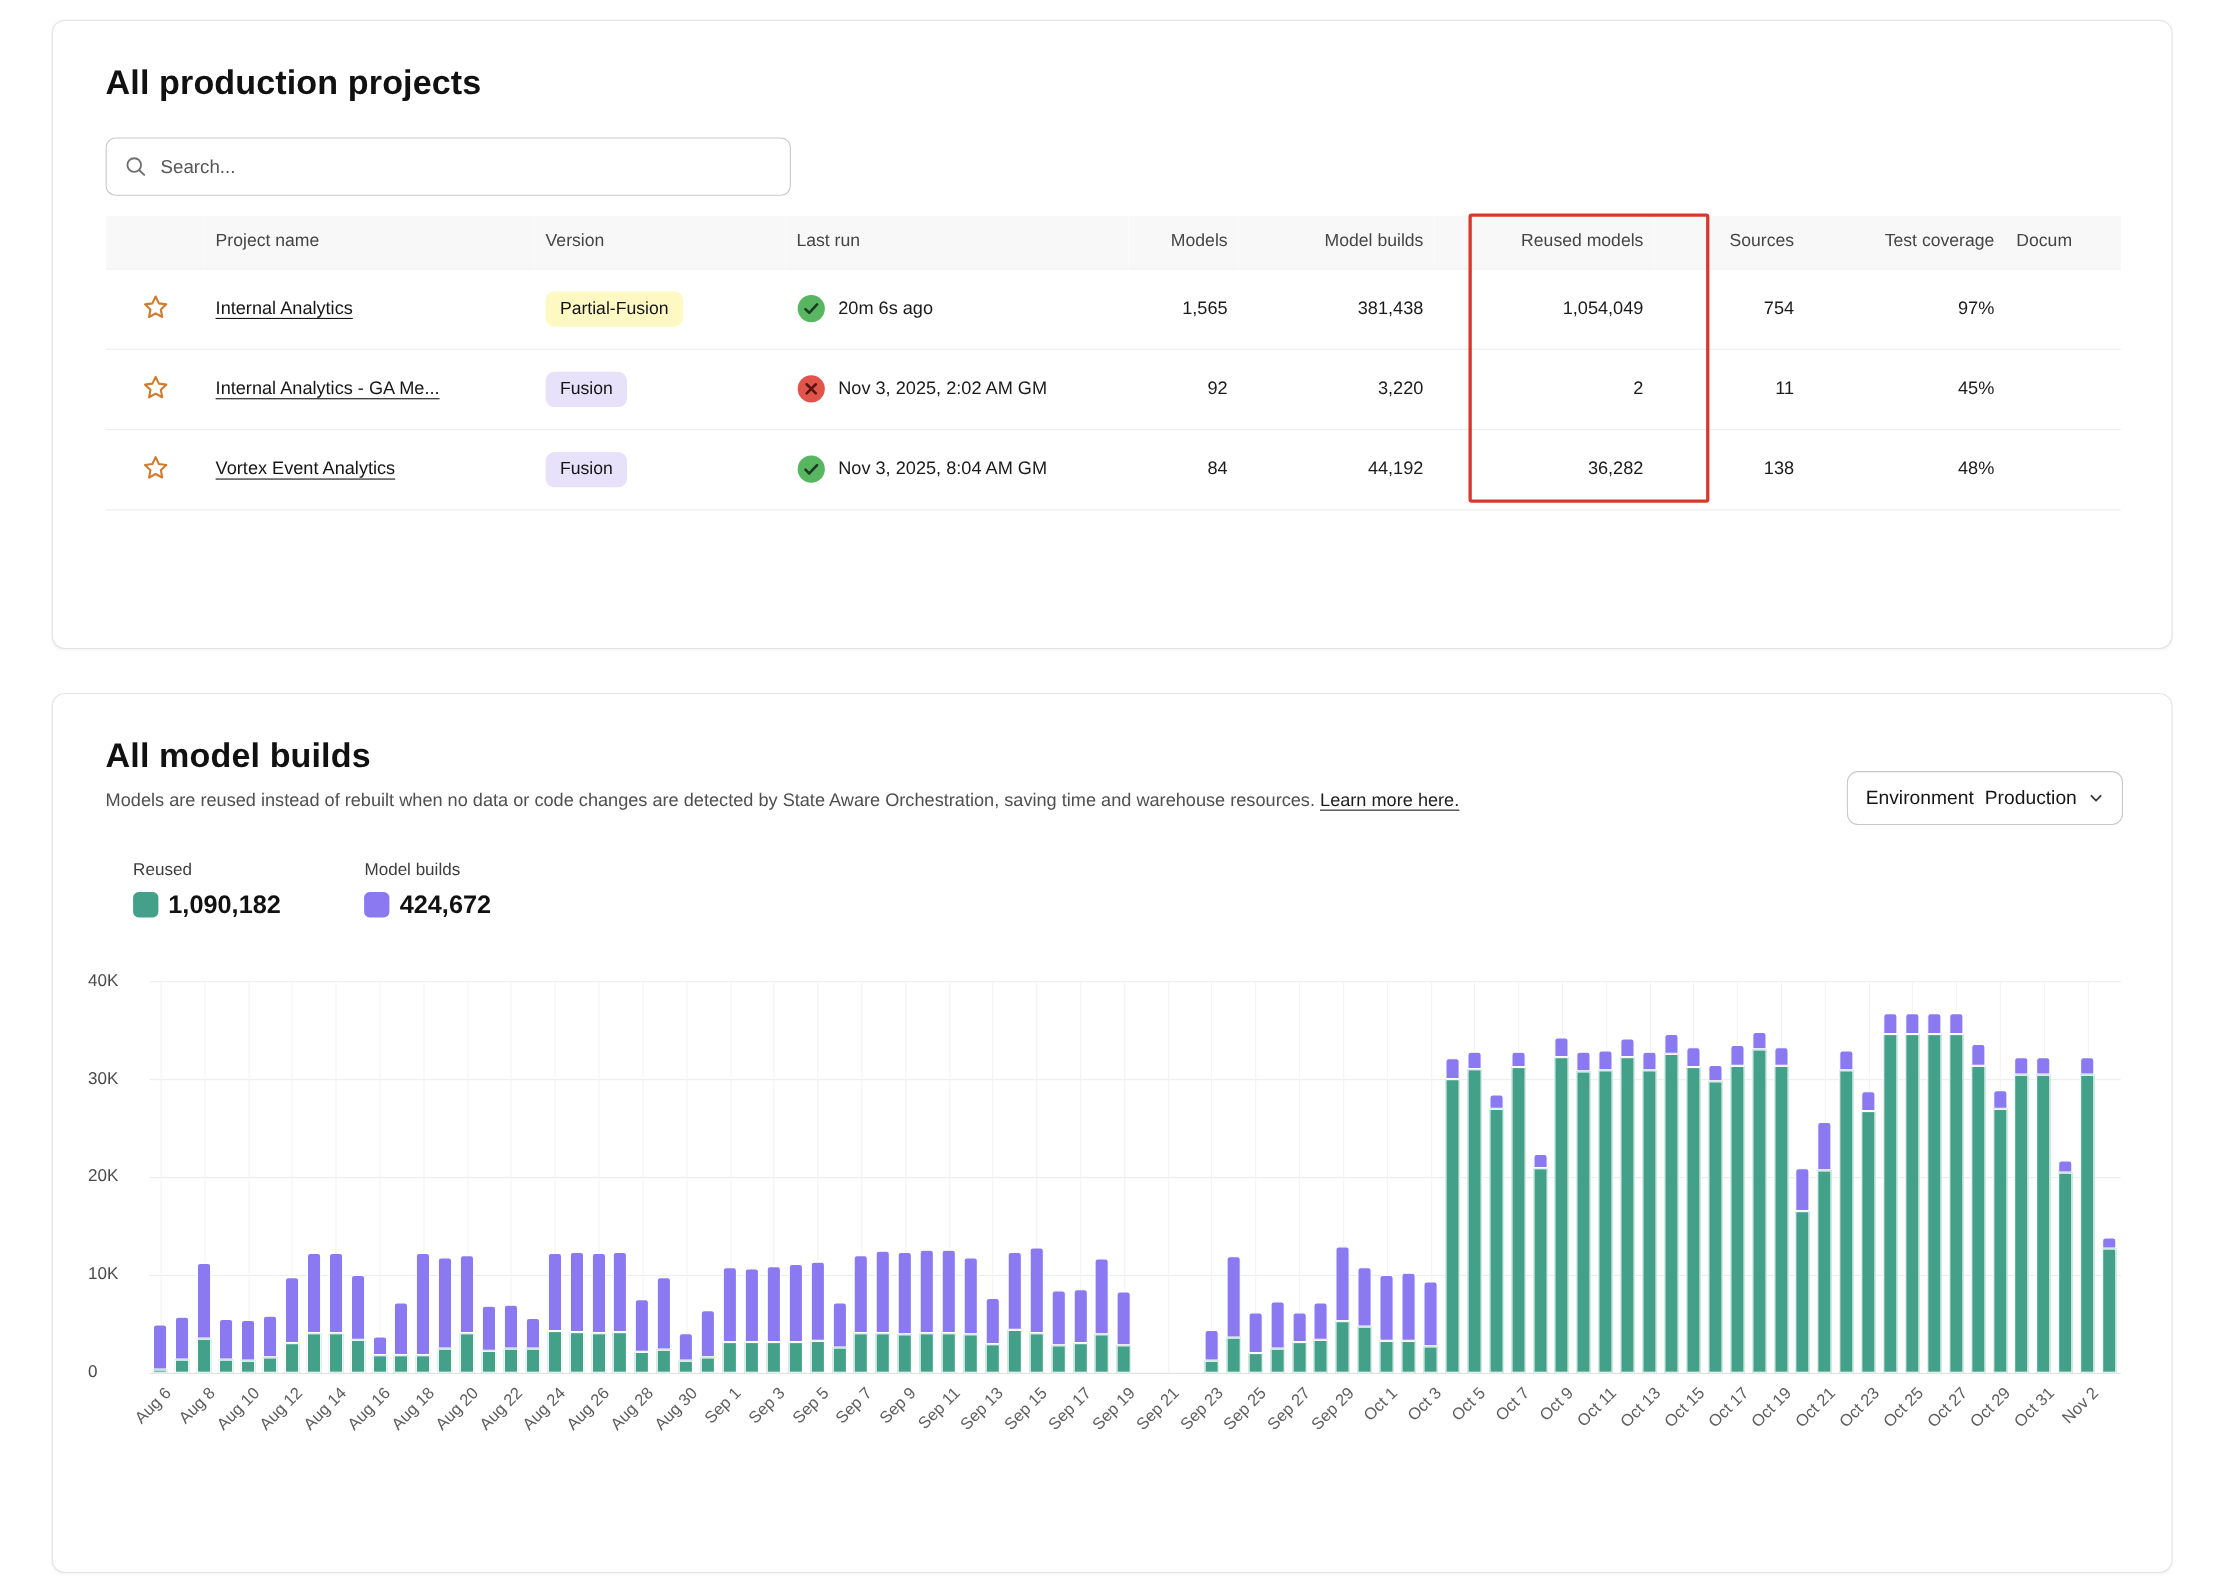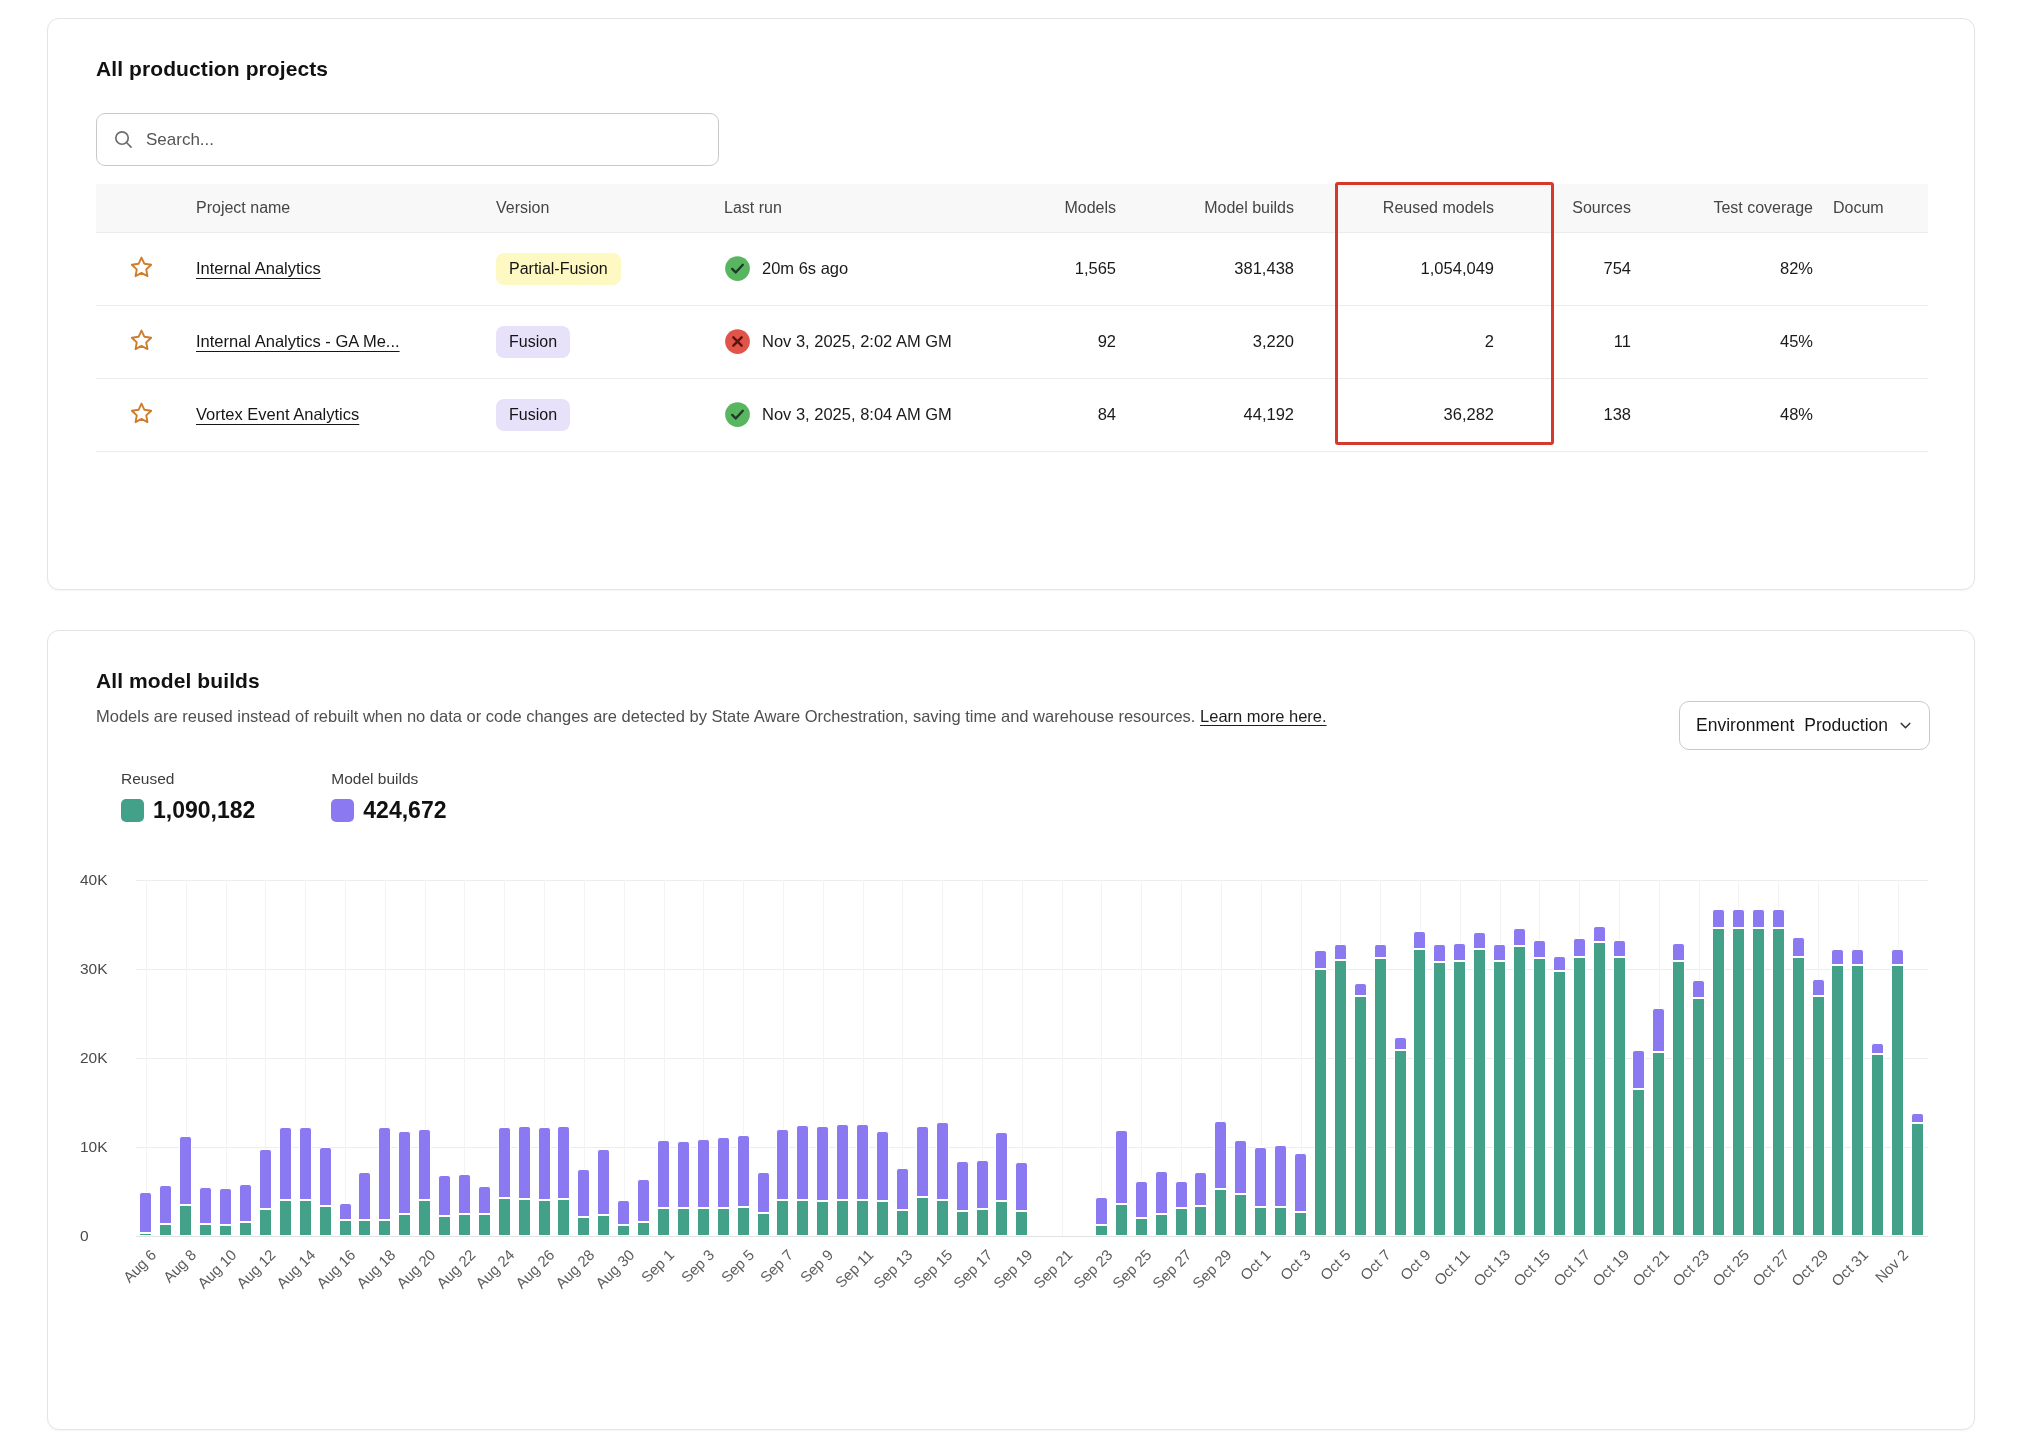--- a/index.html
+++ b/index.html
@@ -16,21 +16,21 @@
     background:#fff;
     border: 1px solid #e4e4e4;
     border-radius: 12px;
     box-shadow: 0 1px 2px rgba(0,0,0,.04);
     padding: 0 48px;
     overflow: hidden;
   }
   #card-projects { top: 18px;  height: 572px; }
   #card-builds   { top: 630px; height: 800px; }
 
-  .card-title { font-size: 21px; font-weight: 700; letter-spacing: .1px; margin-top: 38px; color:#111; }
+  .card-title { font-size: 31px; font-weight: 700; letter-spacing: .1px; margin-top: 38px; color:#111; }
   .card-sub   { font-size: 16.5px; color:#4f4f4f; margin-top: 14px; }
 
   
   .search {
     margin-top: 32px;
     width: 623px; height: 53px;
     border: 1px solid #c9c9c9; border-radius: 9px;
     display: flex; align-items: center; gap: 12px;
     padding: 0 16px;
     background:#fff;
@@ -173,21 +173,21 @@
                     <path d="M7.3 12.4l3.1 3.1 6.3-6.8" stroke="#1e3a24" stroke-width="2.1" fill="none" stroke-linecap="round" stroke-linejoin="round"></path>
                   </svg>
                 </span>
                 <span>20m 6s ago</span>
               </div>
             </td>
             <td class="num">1,565</td>
             <td class="num">381,438</td>
             <td class="num">1,054,049</td>
             <td class="num">754</td>
-            <td class="num">82%</td>
+            <td class="num">97%</td>
             <td></td>
           </tr>
           <tr>
             <td class="c-star"><button class="starbtn"><svg width="27" height="27" viewBox="0 0 24 24" fill="none" stroke="#d07c2e" stroke-width="1.7" stroke-linejoin="round">
                   <path d="M12 3.2l2.6 5.5 6 .8-4.4 4.2 1.1 6L12 16.8l-5.3 2.9 1.1-6-4.4-4.2 6-.8z"></path>
                 </svg></button></td>
             <td><a class="plink">Internal Analytics - GA Me...</a></td>
             <td><span class="badge fusion">Fusion</span></td>
             <td>
               <div class="c-run">

